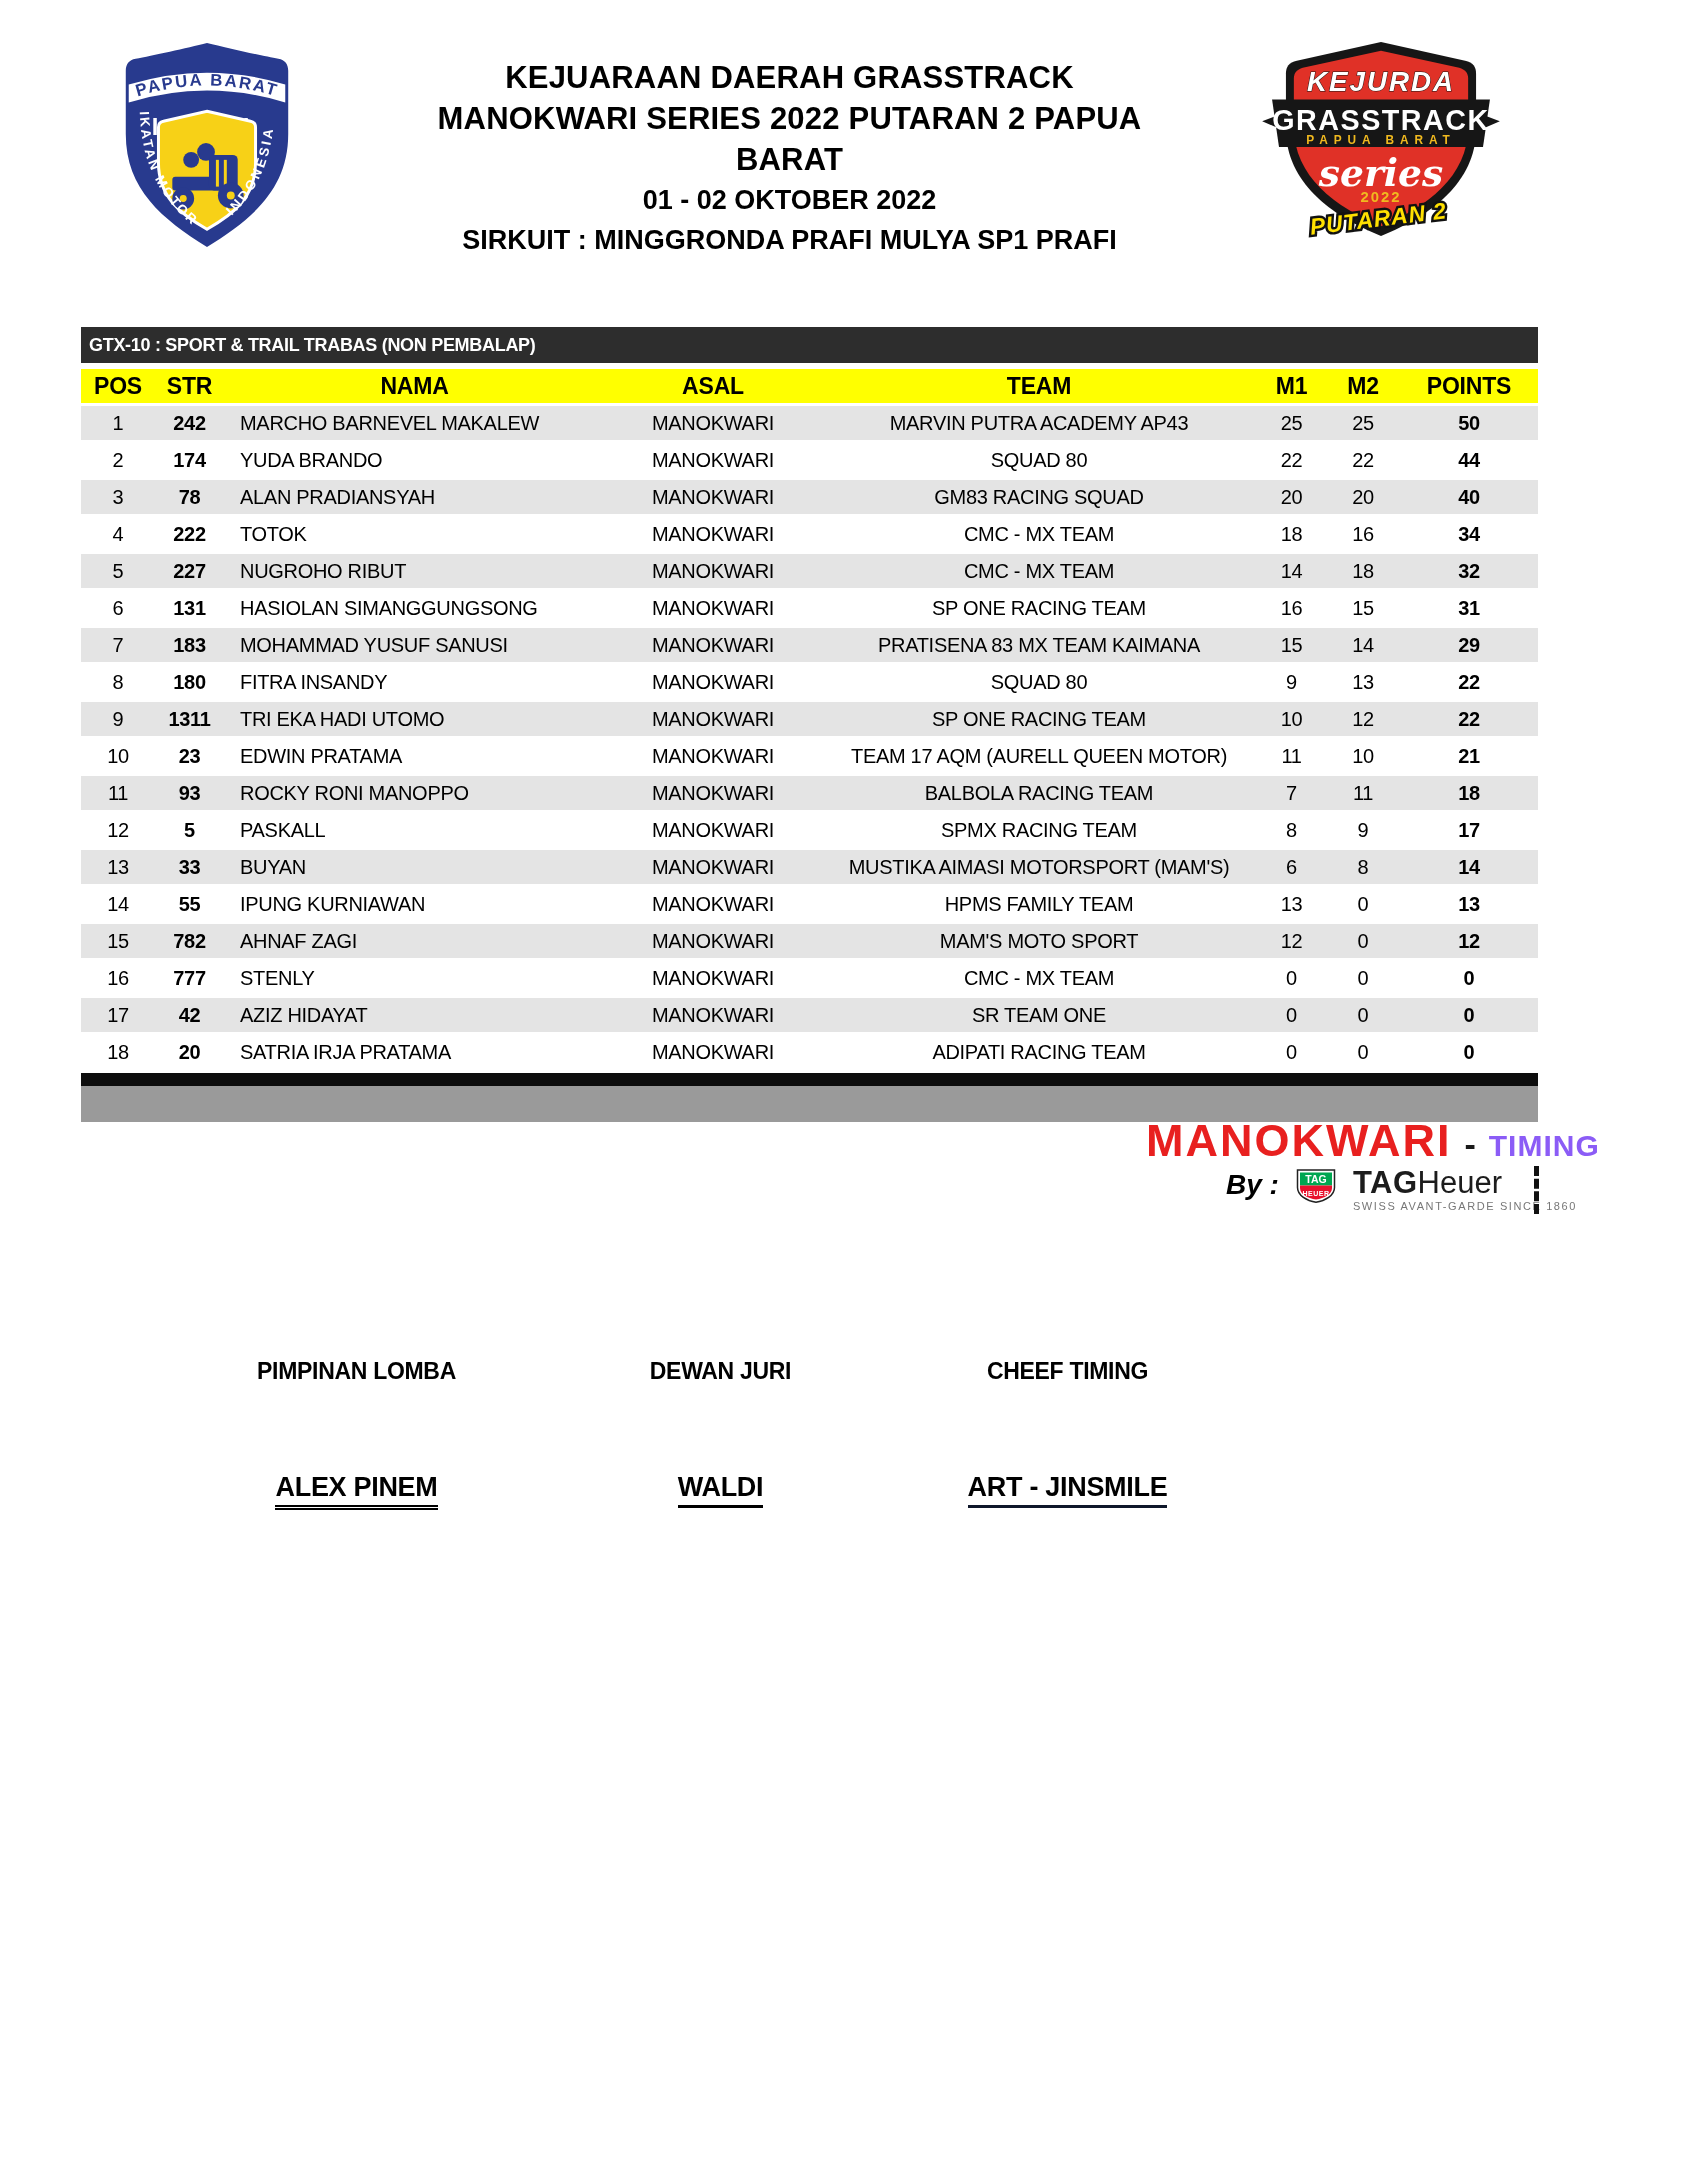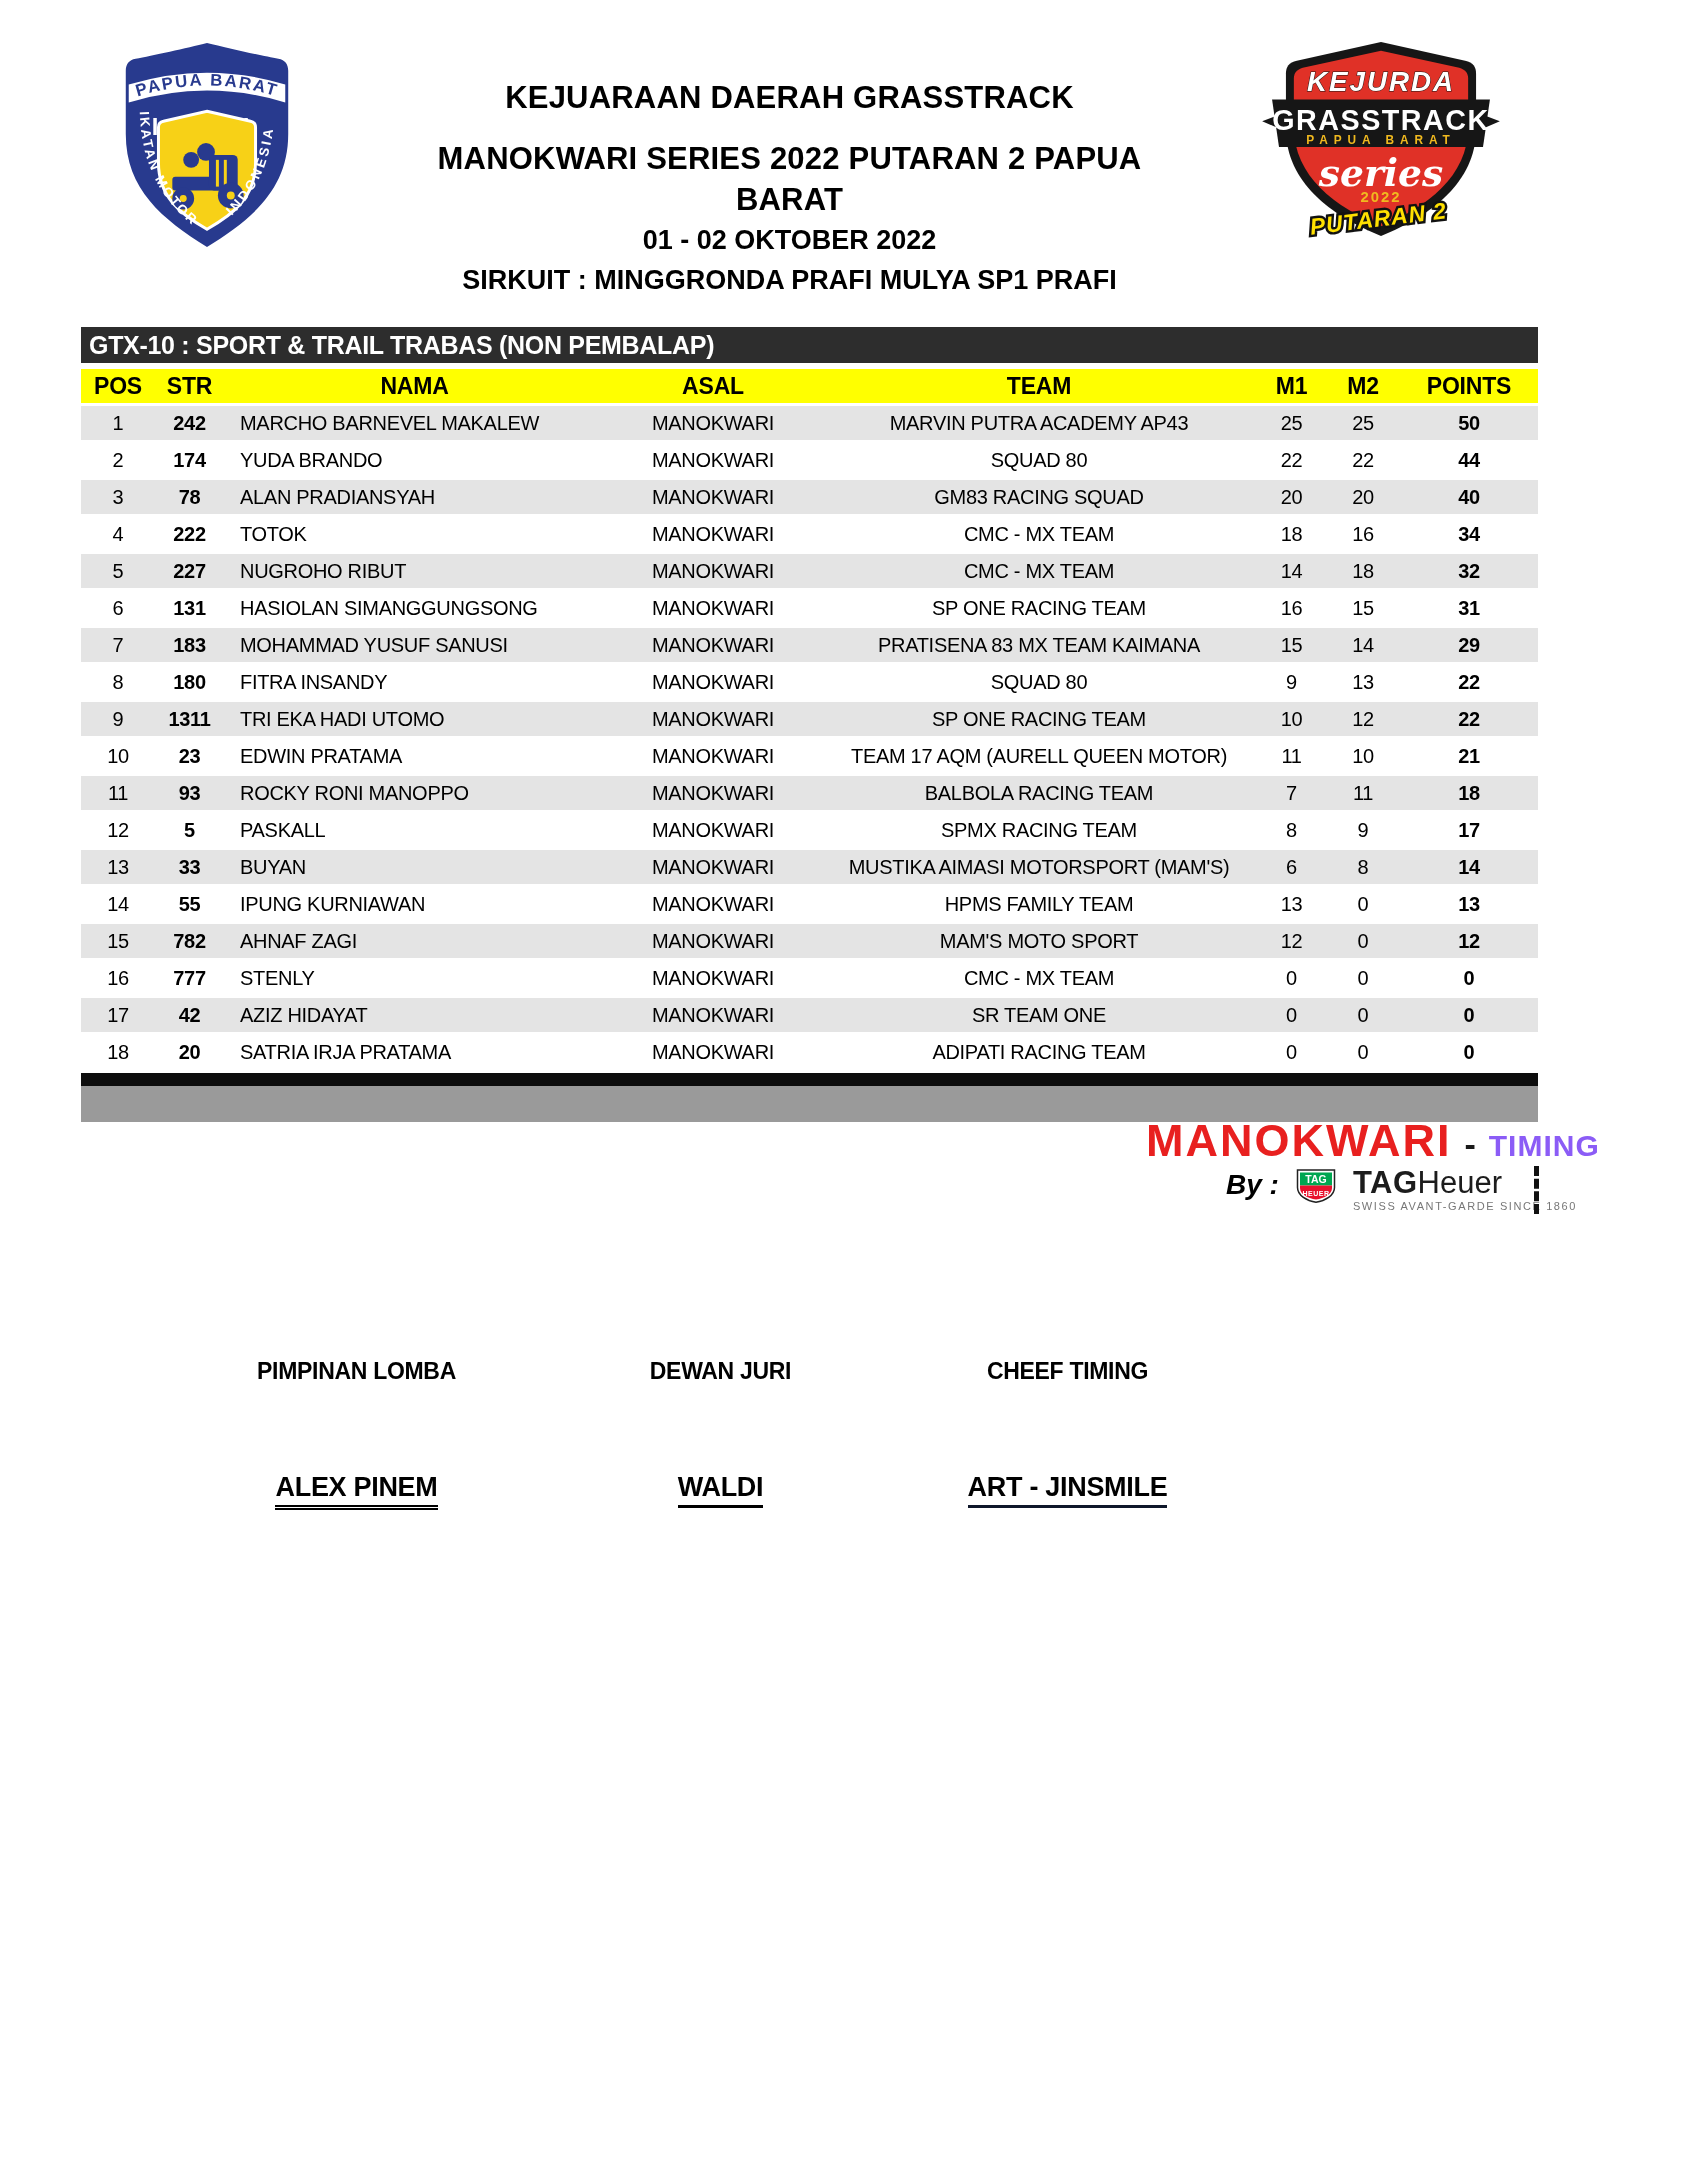--- a/index.html
+++ b/index.html
@@ -4,29 +4,29 @@
 <style>
   * { box-sizing: border-box; }
   html,body { margin:0; padding:0; background:#ffffff; }
   .page {
     position: relative; width: 1683px; height: 2178px; background:#fff;
     font-family: "Liberation Sans", sans-serif; color:#000; overflow:hidden;
   }
 
   
   .titles { position:absolute; left:391px; top:57px; width:797px; text-align:center; }
-  .titles .t1 { font-size:31px; font-weight:bold; line-height:41px; letter-spacing:0.2px;margin-top:20px; }
+  .titles .t1 { font-size:31px; font-weight:bold; line-height:41px; letter-spacing:0.2px; }
   .titles .t2 { font-size:27px; font-weight:bold; line-height:40px; }
   .imi-logo  { position:absolute; left:112px; top:40px; }
   .kejurda-logo { position:absolute; left:1262px; top:38px; }
 
   
   .results { position:absolute; left:81px; top:327px; width:1457px; }
   .class-bar {
-    height:36px; background:#2d2d2d; color:#fff; font-size:25px; font-weight:bold;
+    height:36px; background:#2d2d2d; color:#fff; font-size:18px; font-weight:bold;
     line-height:36px; padding-left:8px; letter-spacing:-0.3px; margin-bottom:3px;
   }
   table.results-table { width:100%; border-collapse:separate; border-spacing:0 3px; table-layout:fixed; }
   table.results-table thead th {
     background:#ffff00; height:34px; font-size:23px; font-weight:bold;
     padding:0; text-align:center; letter-spacing:-0.2px;
   }
   table.results-table tbody td {
     height:34px; font-size:20px; padding:0; text-align:center;
     white-space:nowrap; overflow:hidden; letter-spacing:-0.3px;

